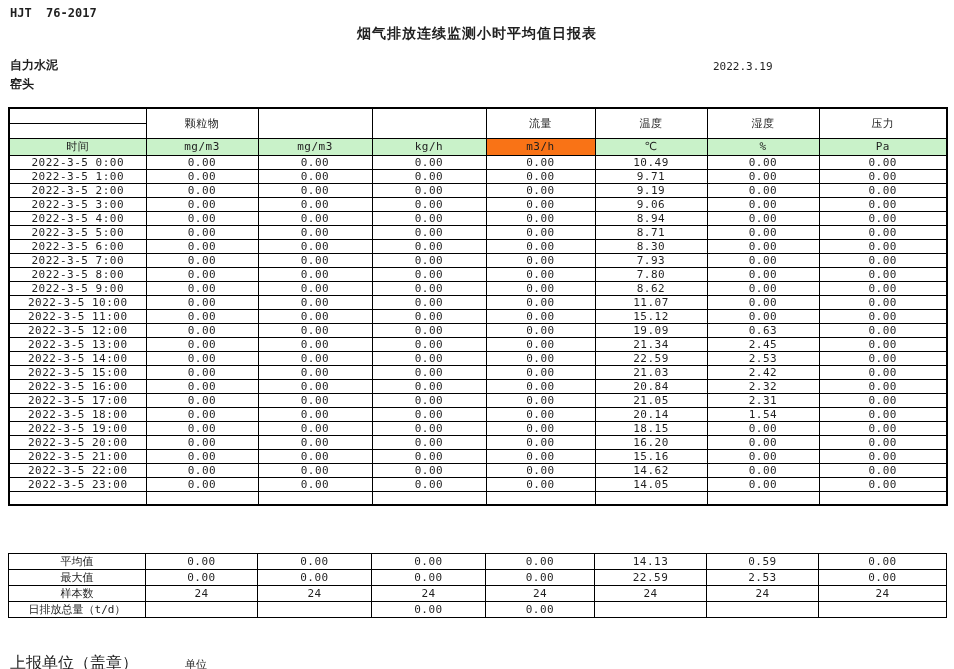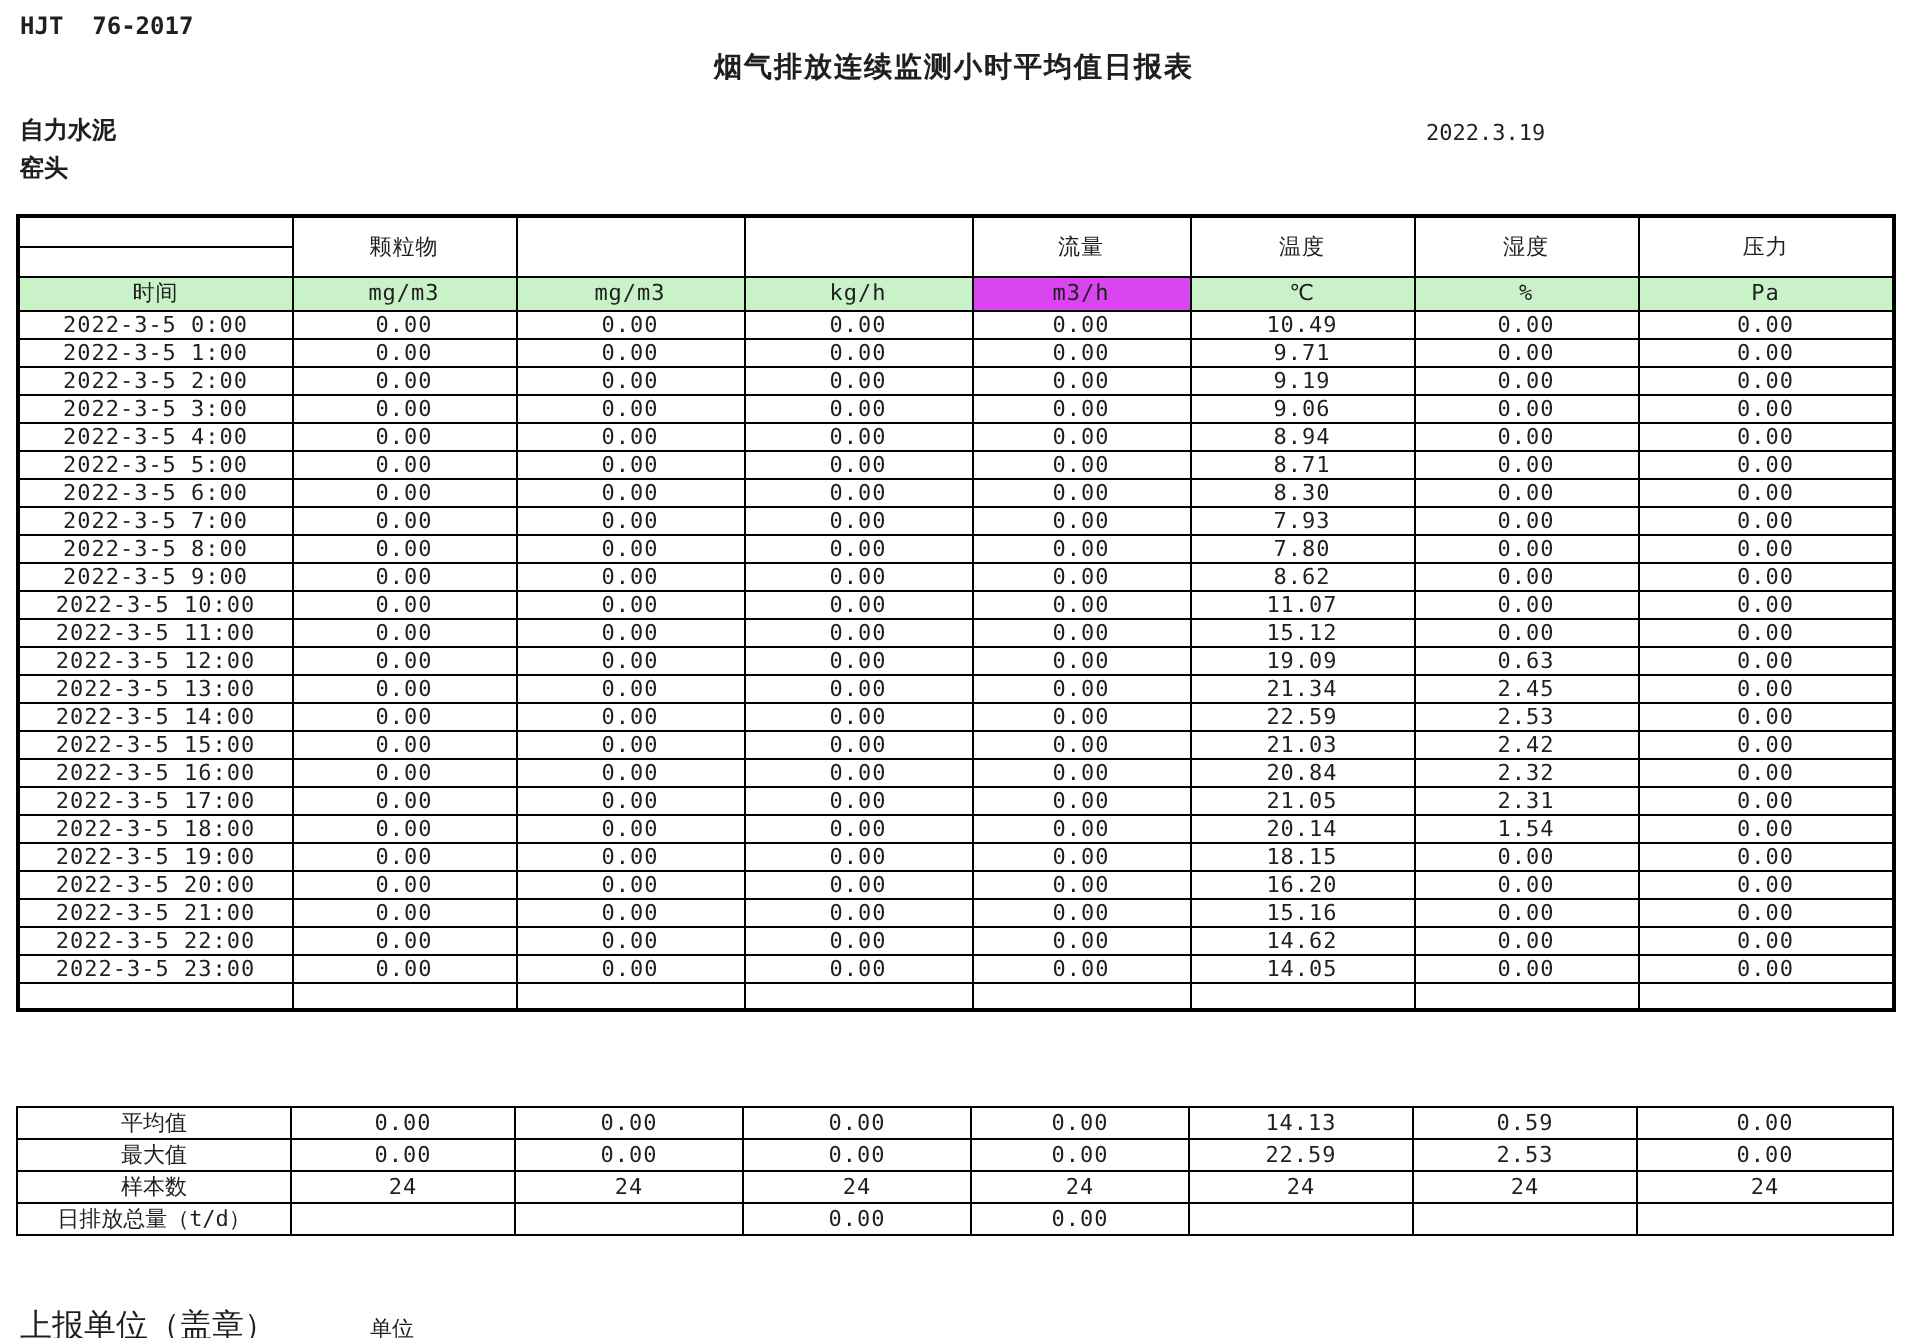--- a/index.html
+++ b/index.html
@@ -68,21 +68,21 @@
       <td rowspan="2">压力</td>
     </tr>
     <tr class="sub-row">
       <td></td>
     </tr>
     <tr class="units-row">
       <td style="background: rgb(201, 242, 201); margin-top: 43px;">时间</td>
       <td style="background: rgb(201, 242, 201);">mg/m3</td>
       <td style="background: rgb(201, 242, 201);">mg/m3</td>
       <td style="background: rgb(201, 242, 201);">kg/h</td>
-      <td style="background: #d946ef;">m3/h</td>
+      <td style="background: #f97316;">m3/h</td>
       <td style="background: rgb(201, 242, 201);">℃</td>
       <td style="background: rgb(201, 242, 201);">%</td>
       <td style="background: rgb(201, 242, 201);">Pa</td>
     </tr>
   </thead>
   <tbody id="data-rows">
       <tr>
         <td>2022-3-5 0:00</td>
         <td>0.00</td>
         <td>0.00</td>

